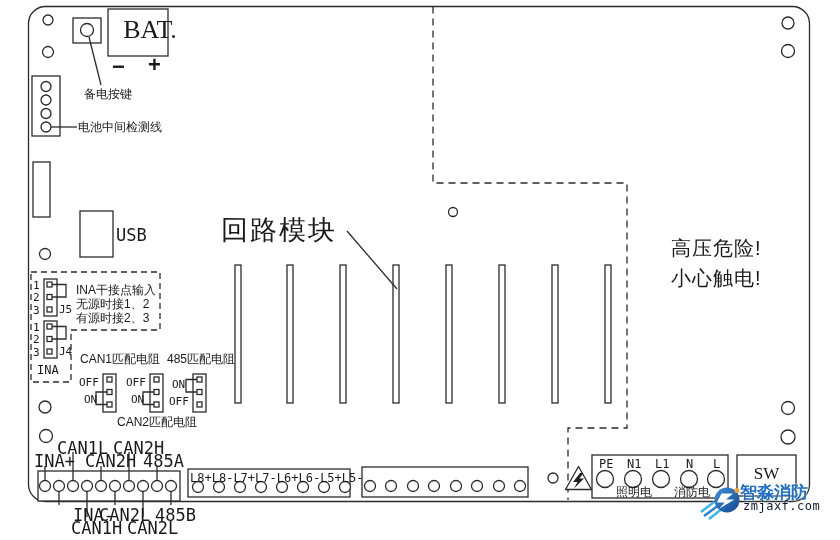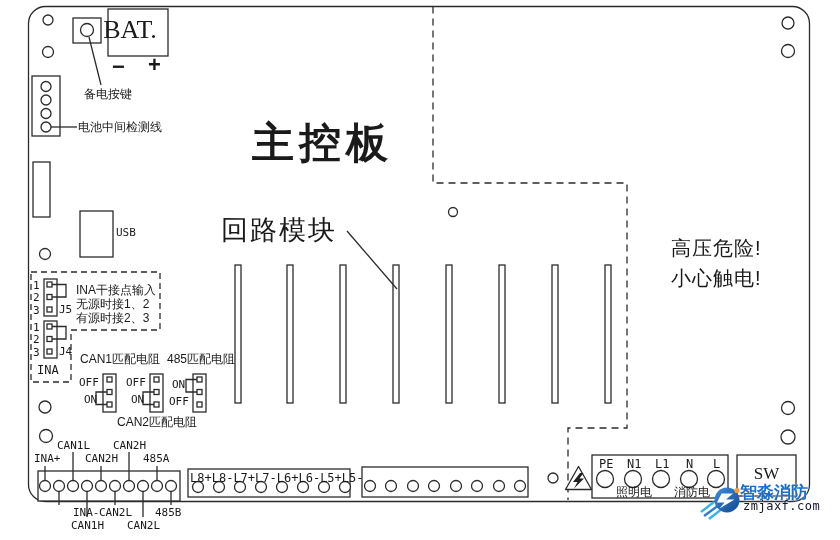--- a/index.html
+++ b/index.html
@@ -2,21 +2,21 @@
 <html><head>
 <meta charset="utf-8">
 <style>
   html,body{margin:0;padding:0;background:#fff;}
   #stage{position:relative;width:840px;height:540px;background:#fff;overflow:hidden;
          font-family:"Liberation Sans",sans-serif;color:#1a1a1a;}
   #linework{position:absolute;left:0;top:0;}
   .lbl{position:absolute;line-height:1;white-space:nowrap;}
   .mono{font-family:"DejaVu Sans Mono","Liberation Mono",monospace;}
   .cjk{font-family:"Liberation Sans",sans-serif;}
-  .serif{font-family:"Liberation Serif","DejaVu Serif",serif;} .f11{font-size:11px;} .f12{font-size:12px;} .f13{font-size:11px;}
+  .serif{font-family:"Liberation Serif","DejaVu Serif",serif;} .f11{font-size:11px;} .f12{font-size:12px;} .f13{font-size:17px;}
   .title{font-size:42px;letter-spacing:5px;font-weight:bold;}
   .subtitle{font-size:27px;letter-spacing:2px;}
   .warnTxt{font-size:20px;letter-spacing:1px;}
   .boxTxt{position:absolute;display:flex;align-items:center;justify-content:center;}
   .bat{font-size:26px;}
   .sw{font-size:17px;}
   .sign{font-size:22px;font-weight:bold;}
   .row{position:absolute;display:flex;justify-content:space-between;}
   .wm-name{font-size:17px;font-weight:bold;color:#1e6ec8;text-shadow:0 0 2px #fff;}
   .wm-url{font-size:12px;font-weight:normal;color:#0f172a;letter-spacing:.5px;text-shadow:0 0 2px #fff;}
@@ -195,28 +195,27 @@
     <g>
       <path d="M701,512 L714,502" stroke="#35b5e5" stroke-width="2.4" fill="none"></path>
       <path d="M704,516 L719,505" stroke="#2b7fd4" stroke-width="2.4" fill="none"></path>
       <path d="M709,519 L723,508" stroke="#35b5e5" stroke-width="2.4" fill="none"></path>
       <circle cx="727" cy="500" r="12.5" fill="url(#wmgrad)"></circle>
       <path d="M721.5,493.5 h11.5 l-7,6 h8.5 l-15,9 l5,-6 h-7.5 z" fill="#fff"></path>
       <circle cx="737" cy="490.5" r="2.6" fill="#f0a030"></circle>
     </g>
   </svg>
 
-  <div class="boxTxt serif bat" style="left:100px;top:9px;width:60px;height:41px;">BAT.</div>
+  <div class="boxTxt serif bat" style="left:120px;top:9px;width:60px;height:41px;">BAT.</div>
   <span class="lbl sign" style="left:112px;top:56px;">−</span>
   <span class="lbl sign" style="left:148px;top:54px;">+</span>
   <span class="lbl cjk f12" style="left:84px;top:88px;">备电按键</span>
   <span class="lbl cjk f12" style="left:78px;top:121px;">电池中间检测线</span>
   <span class="lbl mono f13" style="left:116px;top:227px;">USB</span>
 
-  <span class="lbl serif title" style="left:252px;top:122px;">主控板</span>
   <span class="lbl serif subtitle" style="left:221px;top:217px;">回路模块</span>
 
   <span class="lbl mono f11" style="left:33px;top:280px;">1</span>
   <span class="lbl mono f11" style="left:33px;top:292px;">2</span>
   <span class="lbl mono f11" style="left:33px;top:305px;">3</span>
   <span class="lbl mono f11" style="left:59px;top:304px;">J5</span>
   <span class="lbl mono f11" style="left:33px;top:322px;">1</span>
   <span class="lbl mono f11" style="left:33px;top:334px;">2</span>
   <span class="lbl mono f11" style="left:33px;top:347px;">3</span>
   <span class="lbl mono f11" style="left:59px;top:346px;">J4</span>

